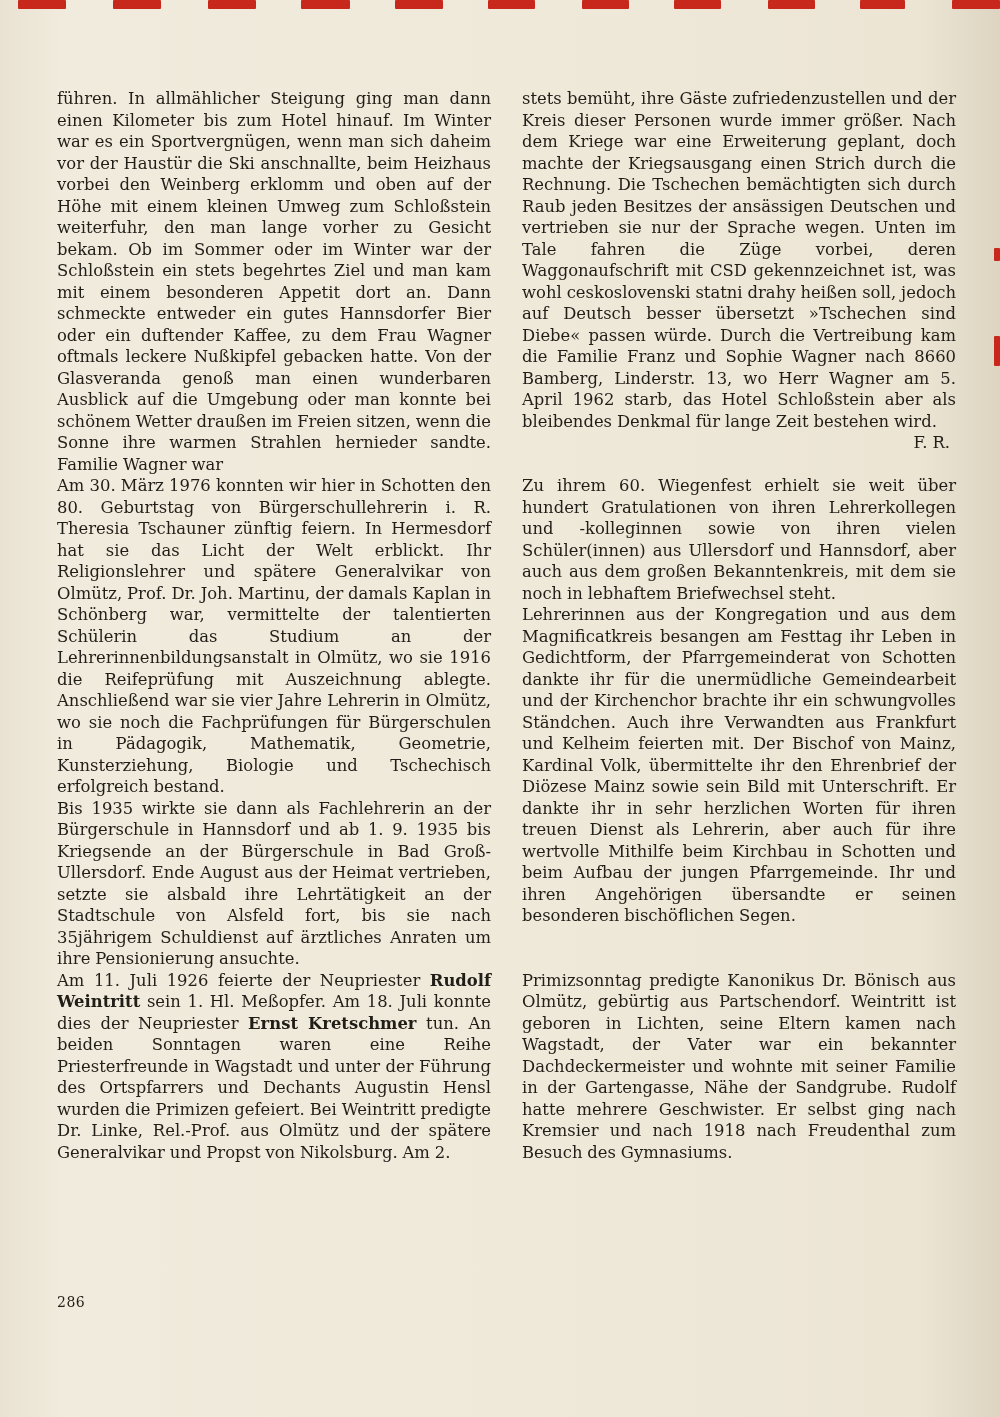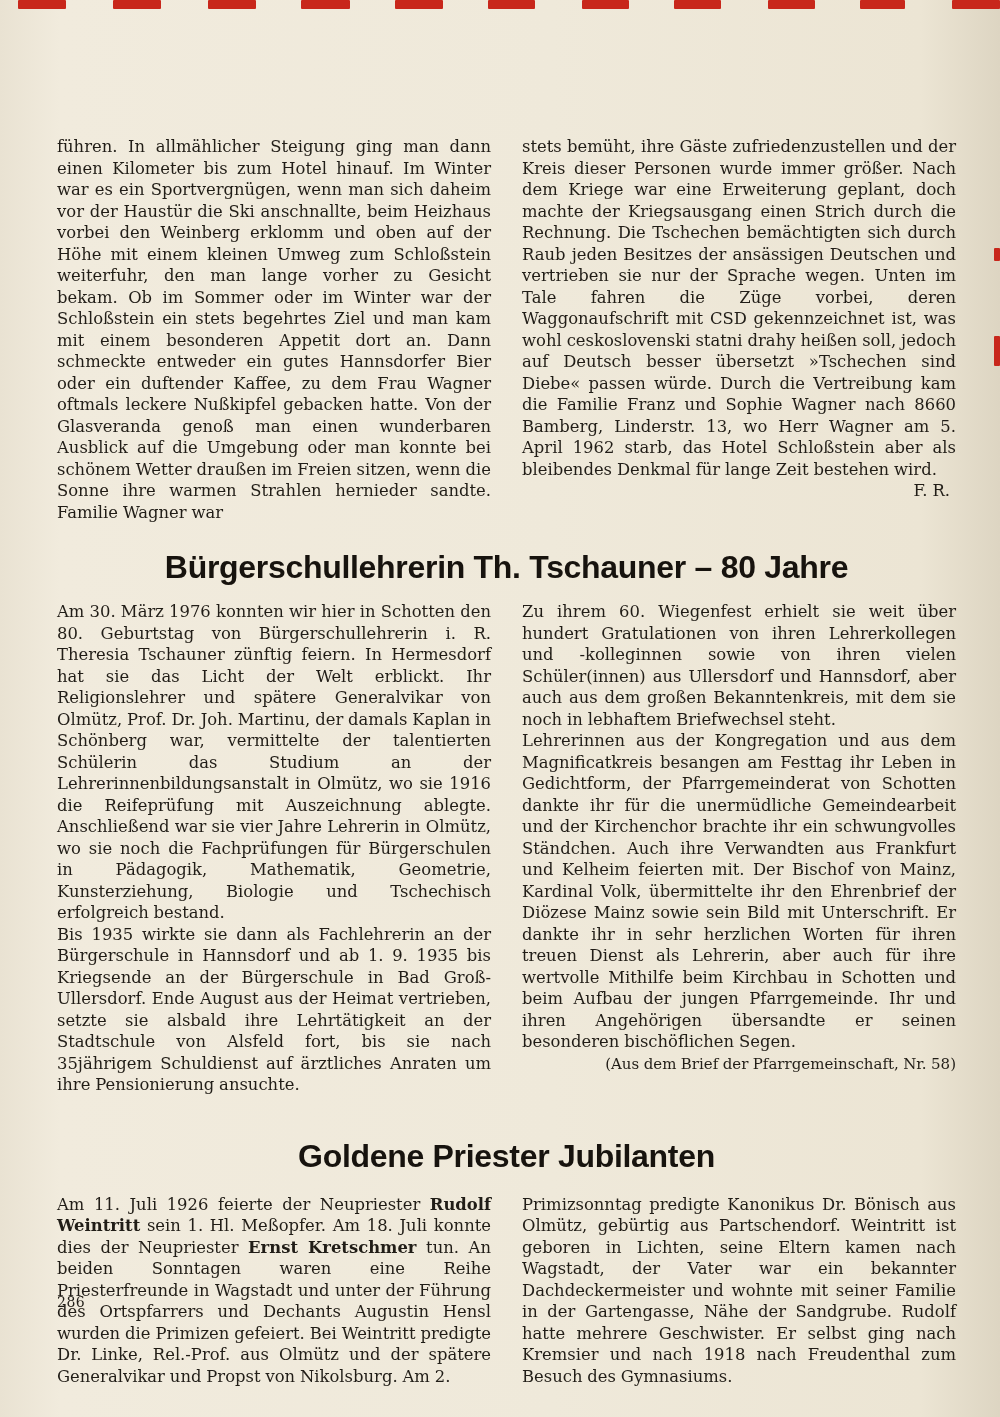--- a/index.html
+++ b/index.html
@@ -10,21 +10,20 @@
     overflow: hidden;
     color: var(--ink, #211d17);
     background: linear-gradient(90deg, #e9e2d2 0%, #f1ebdd 6%, var(--paper, #efe9da) 55%, #ece5d4 92%, #ddd5c2 100%);
     font-family: "DejaVu Serif", "Liberation Serif", serif;
   }
   .content {
     position: absolute;
     left: 57px;
     top: 88px;
     width: 899px;
-    margin-top: 48px;
   }
   .cols { display: flex; gap: 31px; }
   .col {
     width: 434px;
     font-size: 16.4px;
     line-height: 21.5px;
     text-align: justify;
     hyphens: auto;
     -webkit-hyphens: auto;
     word-spacing: -0.02em;
@@ -93,36 +92,33 @@
 
     <section class="cols">
       <div class="col">
           <p class="par"><span>führen. In allmählicher Steigung ging man dann einen Kilometer bis zum Hotel hinauf. Im Winter war es ein Sportvergnügen, wenn man sich daheim vor der Haustür die Ski anschnallte, beim Heizhaus vorbei den Weinberg erklomm und oben auf der Höhe mit einem kleinen Umweg zum Schloßstein weiterfuhr, den man lange vorher zu Gesicht bekam. Ob im Sommer oder im Winter war der Schloßstein ein stets begehrtes Ziel und man kam mit einem besonderen Appetit dort an. Dann schmeckte entweder ein gutes Hannsdorfer Bier oder ein duftender Kaffee, zu dem Frau Wagner oftmals leckere Nußkipfel gebacken hatte. Von der Glasveranda genoß man einen wunderbaren Ausblick auf die Umgebung oder man konnte bei schönem Wetter draußen im Freien sitzen, wenn die Sonne ihre warmen Strahlen hernieder sandte. Familie Wagner war</span></p>
         </div>
       <div class="col">
           <p class="par"><span>stets bemüht, ihre Gäste zufriedenzustellen und der Kreis dieser Personen wurde immer größer. Nach dem Kriege war eine Erweiterung geplant, doch machte der Kriegsausgang einen Strich durch die Rechnung. Die Tschechen bemächtigten sich durch Raub jeden Besitzes der ansässigen Deutschen und vertrieben sie nur der Sprache wegen. Unten im Tale fahren die Züge vorbei, deren Waggonaufschrift mit CSD gekennzeichnet ist, was wohl ceskoslovenski statni drahy heißen soll, jedoch auf Deutsch besser übersetzt »Tschechen sind Diebe« passen würde. Durch die Vertreibung kam die Familie Franz und Sophie Wagner nach 8660 Bamberg, Linderstr. 13, wo Herr Wagner am 5. April 1962 starb, das Hotel Schloßstein aber als bleibendes Denkmal für lange Zeit bestehen wird.</span><span class="sig">F. R.</span></p>
         </div>
     </section>
 
-    <h1 class="headline">Bürgerschullehrerin Th. Tschauner – 80 Jahre</h1>
     <section class="cols">
       <div class="col">
           <p class="par"><span>Am 30. März 1976 konnten wir hier in Schotten den 80. Geburtstag von Bürgerschullehrerin i. R. Theresia Tschauner zünftig feiern. In Hermesdorf hat sie das Licht der Welt erblickt. Ihr Religionslehrer und spätere Generalvikar von Olmütz, Prof. Dr. Joh. Martinu, der damals Kaplan in Schönberg war, vermittelte der talentierten Schülerin das Studium an der Lehrerinnenbildungsanstalt in Olmütz, wo sie 1916 die Reifeprüfung mit Auszeichnung ablegte. Anschließend war sie vier Jahre Lehrerin in Olmütz, wo sie noch die Fachprüfungen für Bürgerschulen in Pädagogik, Mathematik, Geometrie, Kunsterziehung, Biologie und Tschechisch erfolgreich bestand.</span></p>
           <p class="par"><span>Bis 1935 wirkte sie dann als Fachlehrerin an der Bürgerschule in Hannsdorf und ab 1. 9. 1935 bis Kriegsende an der Bürgerschule in Bad Groß-Ullersdorf. Ende August aus der Heimat vertrieben, setzte sie alsbald ihre Lehrtätigkeit an der Stadtschule von Alsfeld fort, bis sie nach 35jährigem Schuldienst auf ärztliches Anraten um ihre Pensionierung ansuchte.</span></p>
         </div>
       <div class="col">
         <div>
             <p class="par"><span>Zu ihrem 60. Wiegenfest erhielt sie weit über hundert Gratulationen von ihren Lehrerkollegen und -kolleginnen sowie von ihren vielen Schüler(innen) aus Ullersdorf und Hannsdorf, aber auch aus dem großen Bekanntenkreis, mit dem sie noch in lebhaftem Briefwechsel steht.</span></p>
             <p class="par"><span>Lehrerinnen aus der Kongregation und aus dem Magnificatkreis besangen am Festtag ihr Leben in Gedichtform, der Pfarrgemeinderat von Schotten dankte ihr für die unermüdliche Gemeindearbeit und der Kirchenchor brachte ihr ein schwungvolles Ständchen. Auch ihre Verwandten aus Frankfurt und Kelheim feierten mit. Der Bischof von Mainz, Kardinal Volk, übermittelte ihr den Ehrenbrief der Diözese Mainz sowie sein Bild mit Unterschrift. Er dankte ihr in sehr herzlichen Worten für ihren treuen Dienst als Lehrerin, aber auch für ihre wertvolle Mithilfe beim Kirchbau in Schotten und beim Aufbau der jungen Pfarrgemeinde. Ihr und ihren Angehörigen übersandte er seinen besonderen bischöflichen Segen.</span></p>
           </div>
-        <div class="credit">(Aus dem Brief der Pfarrgemeinschaft, Nr. 58)</div>
       </div>
     </section>
 
-    <h1 class="headline headline-2">Goldene Priester Jubilanten</h1>
     <section class="cols">
       <div class="col">
           <p class="par"><span>Am 11. Juli 1926 feierte der Neupriester </span><b>Rudolf Weintritt</b><span> sein 1. Hl. Meßopfer. Am 18. Juli konnte dies der Neupriester </span><b>Ernst Kretschmer</b><span> tun. An beiden Sonntagen waren eine Reihe Priesterfreunde in Wagstadt und unter der Führung des Ortspfarrers und Dechants Augustin Hensl wurden die Primizen gefeiert. Bei Weintritt predigte Dr. Linke, Rel.-Prof. aus Olmütz und der spätere Generalvikar und Propst von Nikolsburg. Am 2.</span></p>
         </div>
       <div class="col">
           <p class="par"><span>Primizsonntag predigte Kanonikus Dr. Bönisch aus Olmütz, gebürtig aus Partschendorf. Weintritt ist geboren in Lichten, seine Eltern kamen nach Wagstadt, der Vater war ein bekannter Dachdeckermeister und wohnte mit seiner Familie in der Gartengasse, Nähe der Sandgrube. Rudolf hatte mehrere Geschwister. Er selbst ging nach Kremsier und nach 1918 nach Freudenthal zum Besuch des Gymnasiums.</span></p>
         </div>
     </section>
 
   </div>

